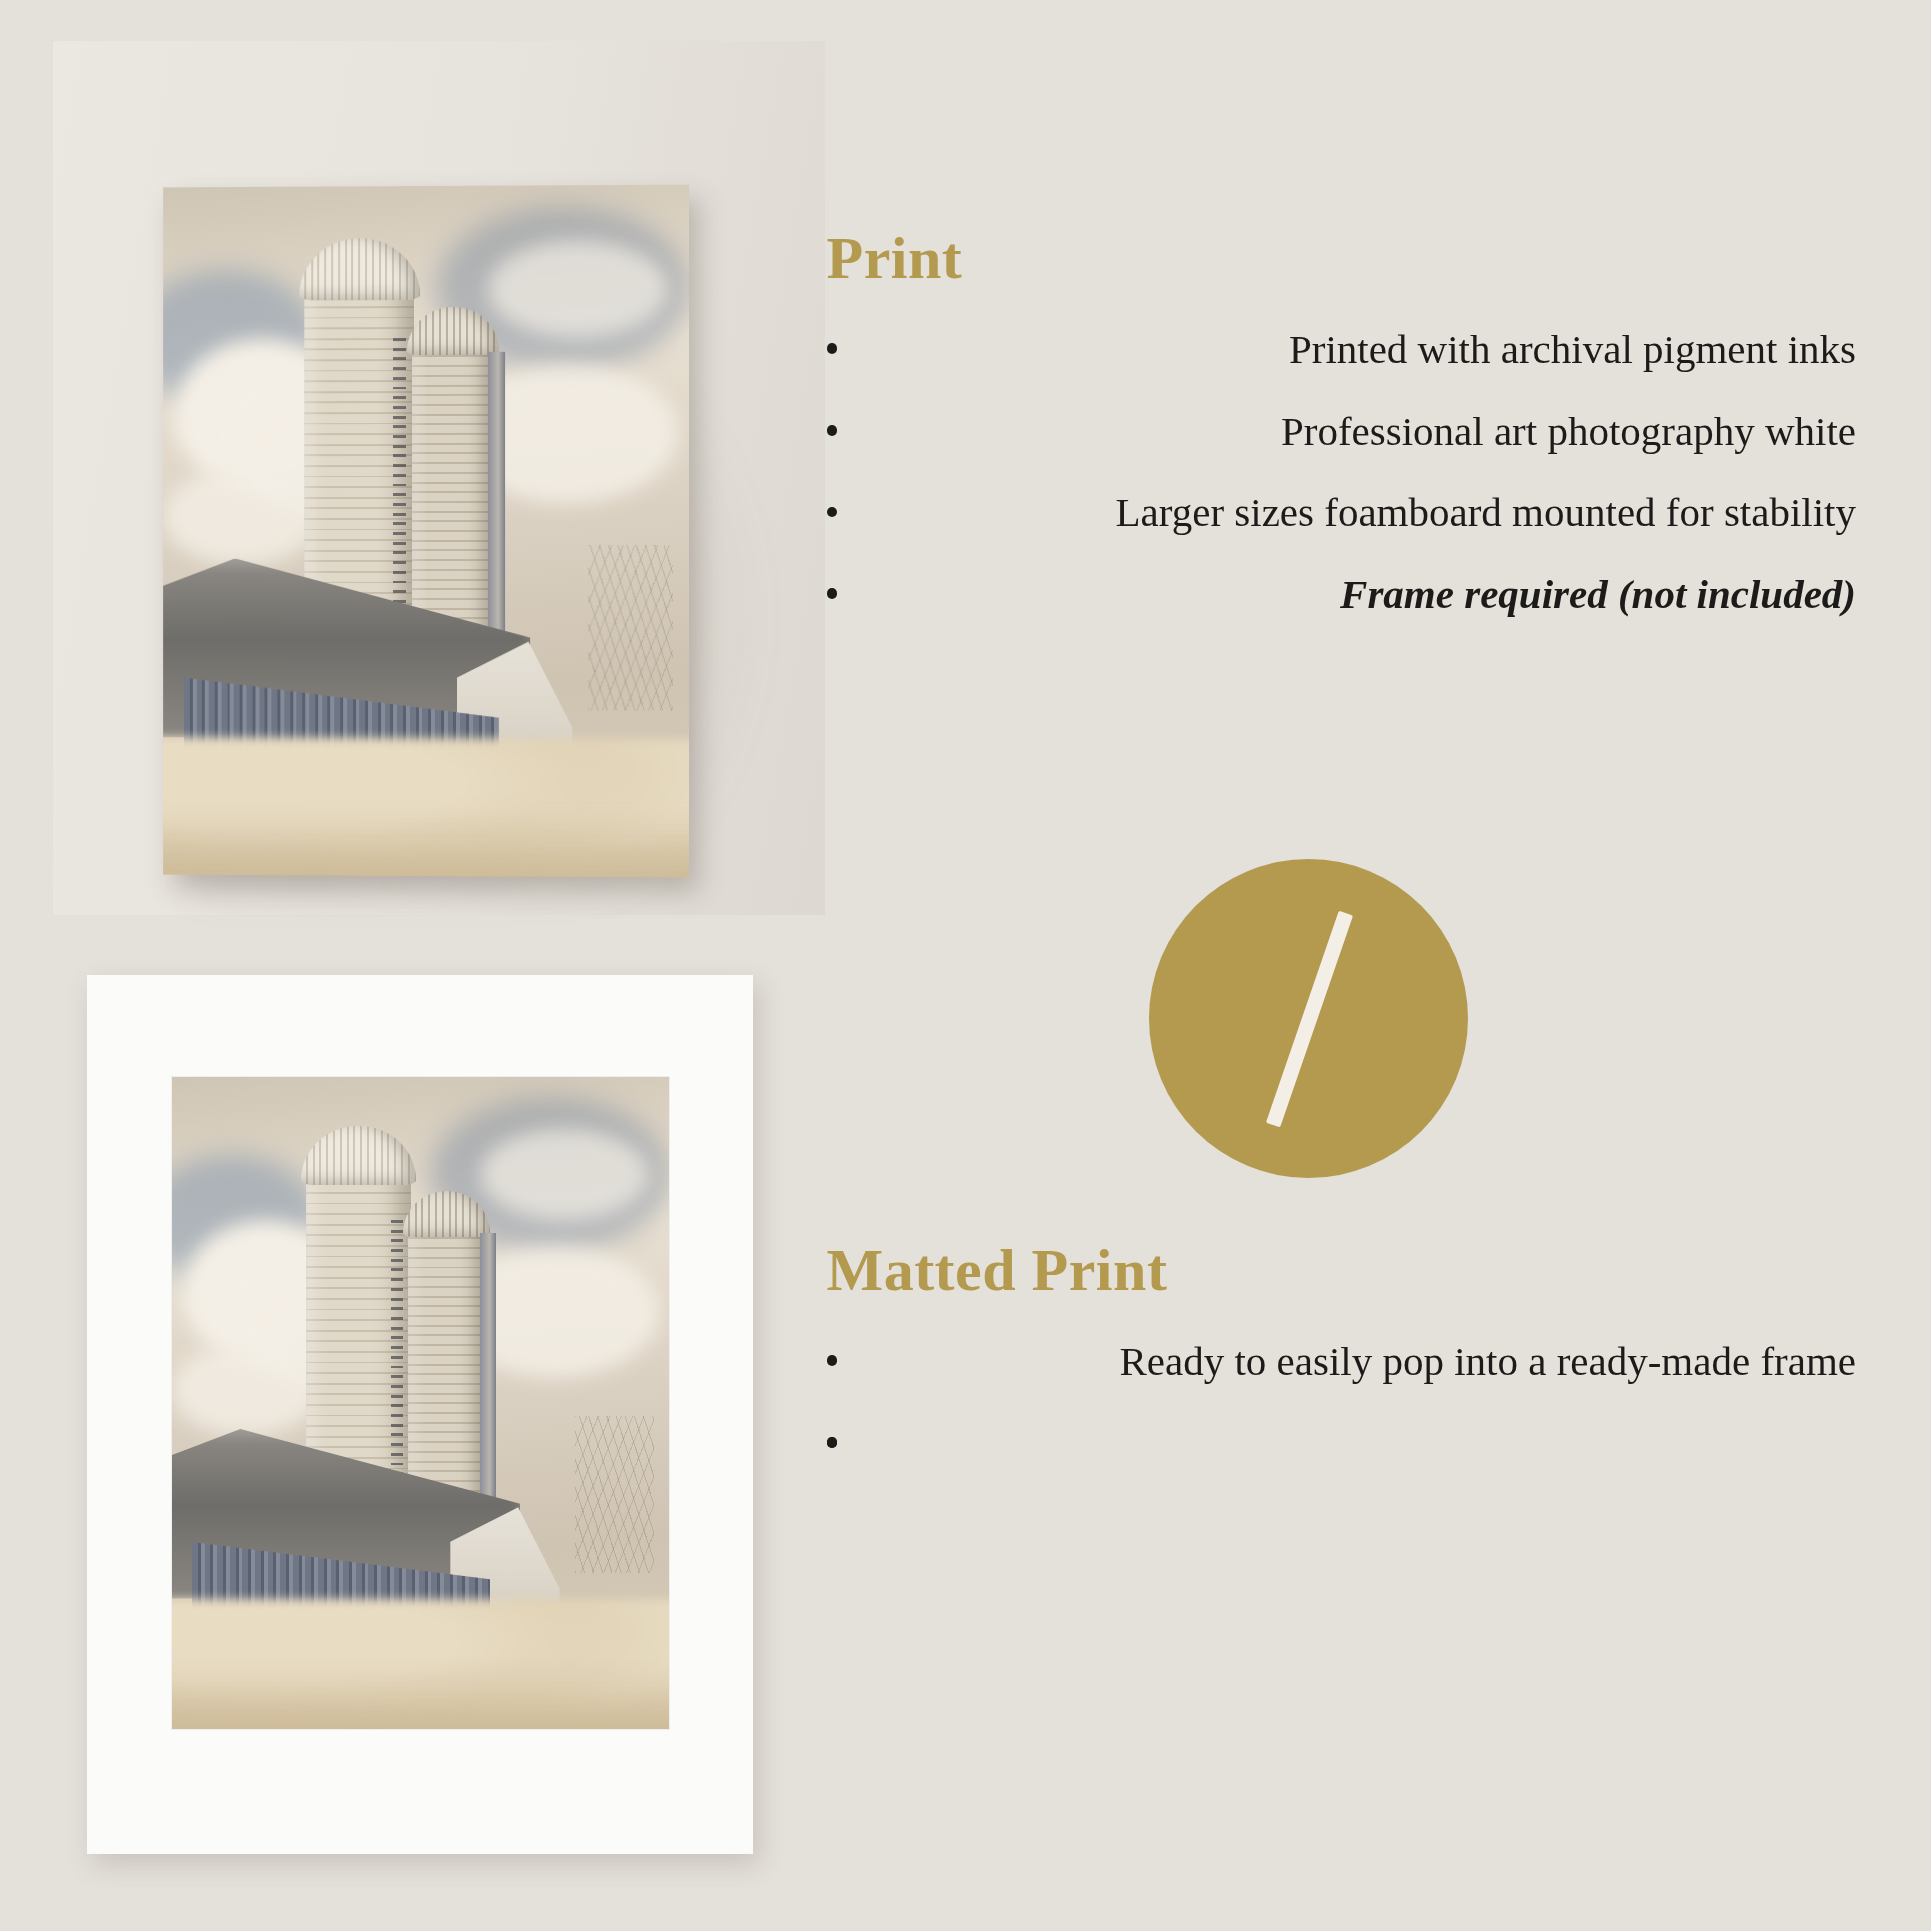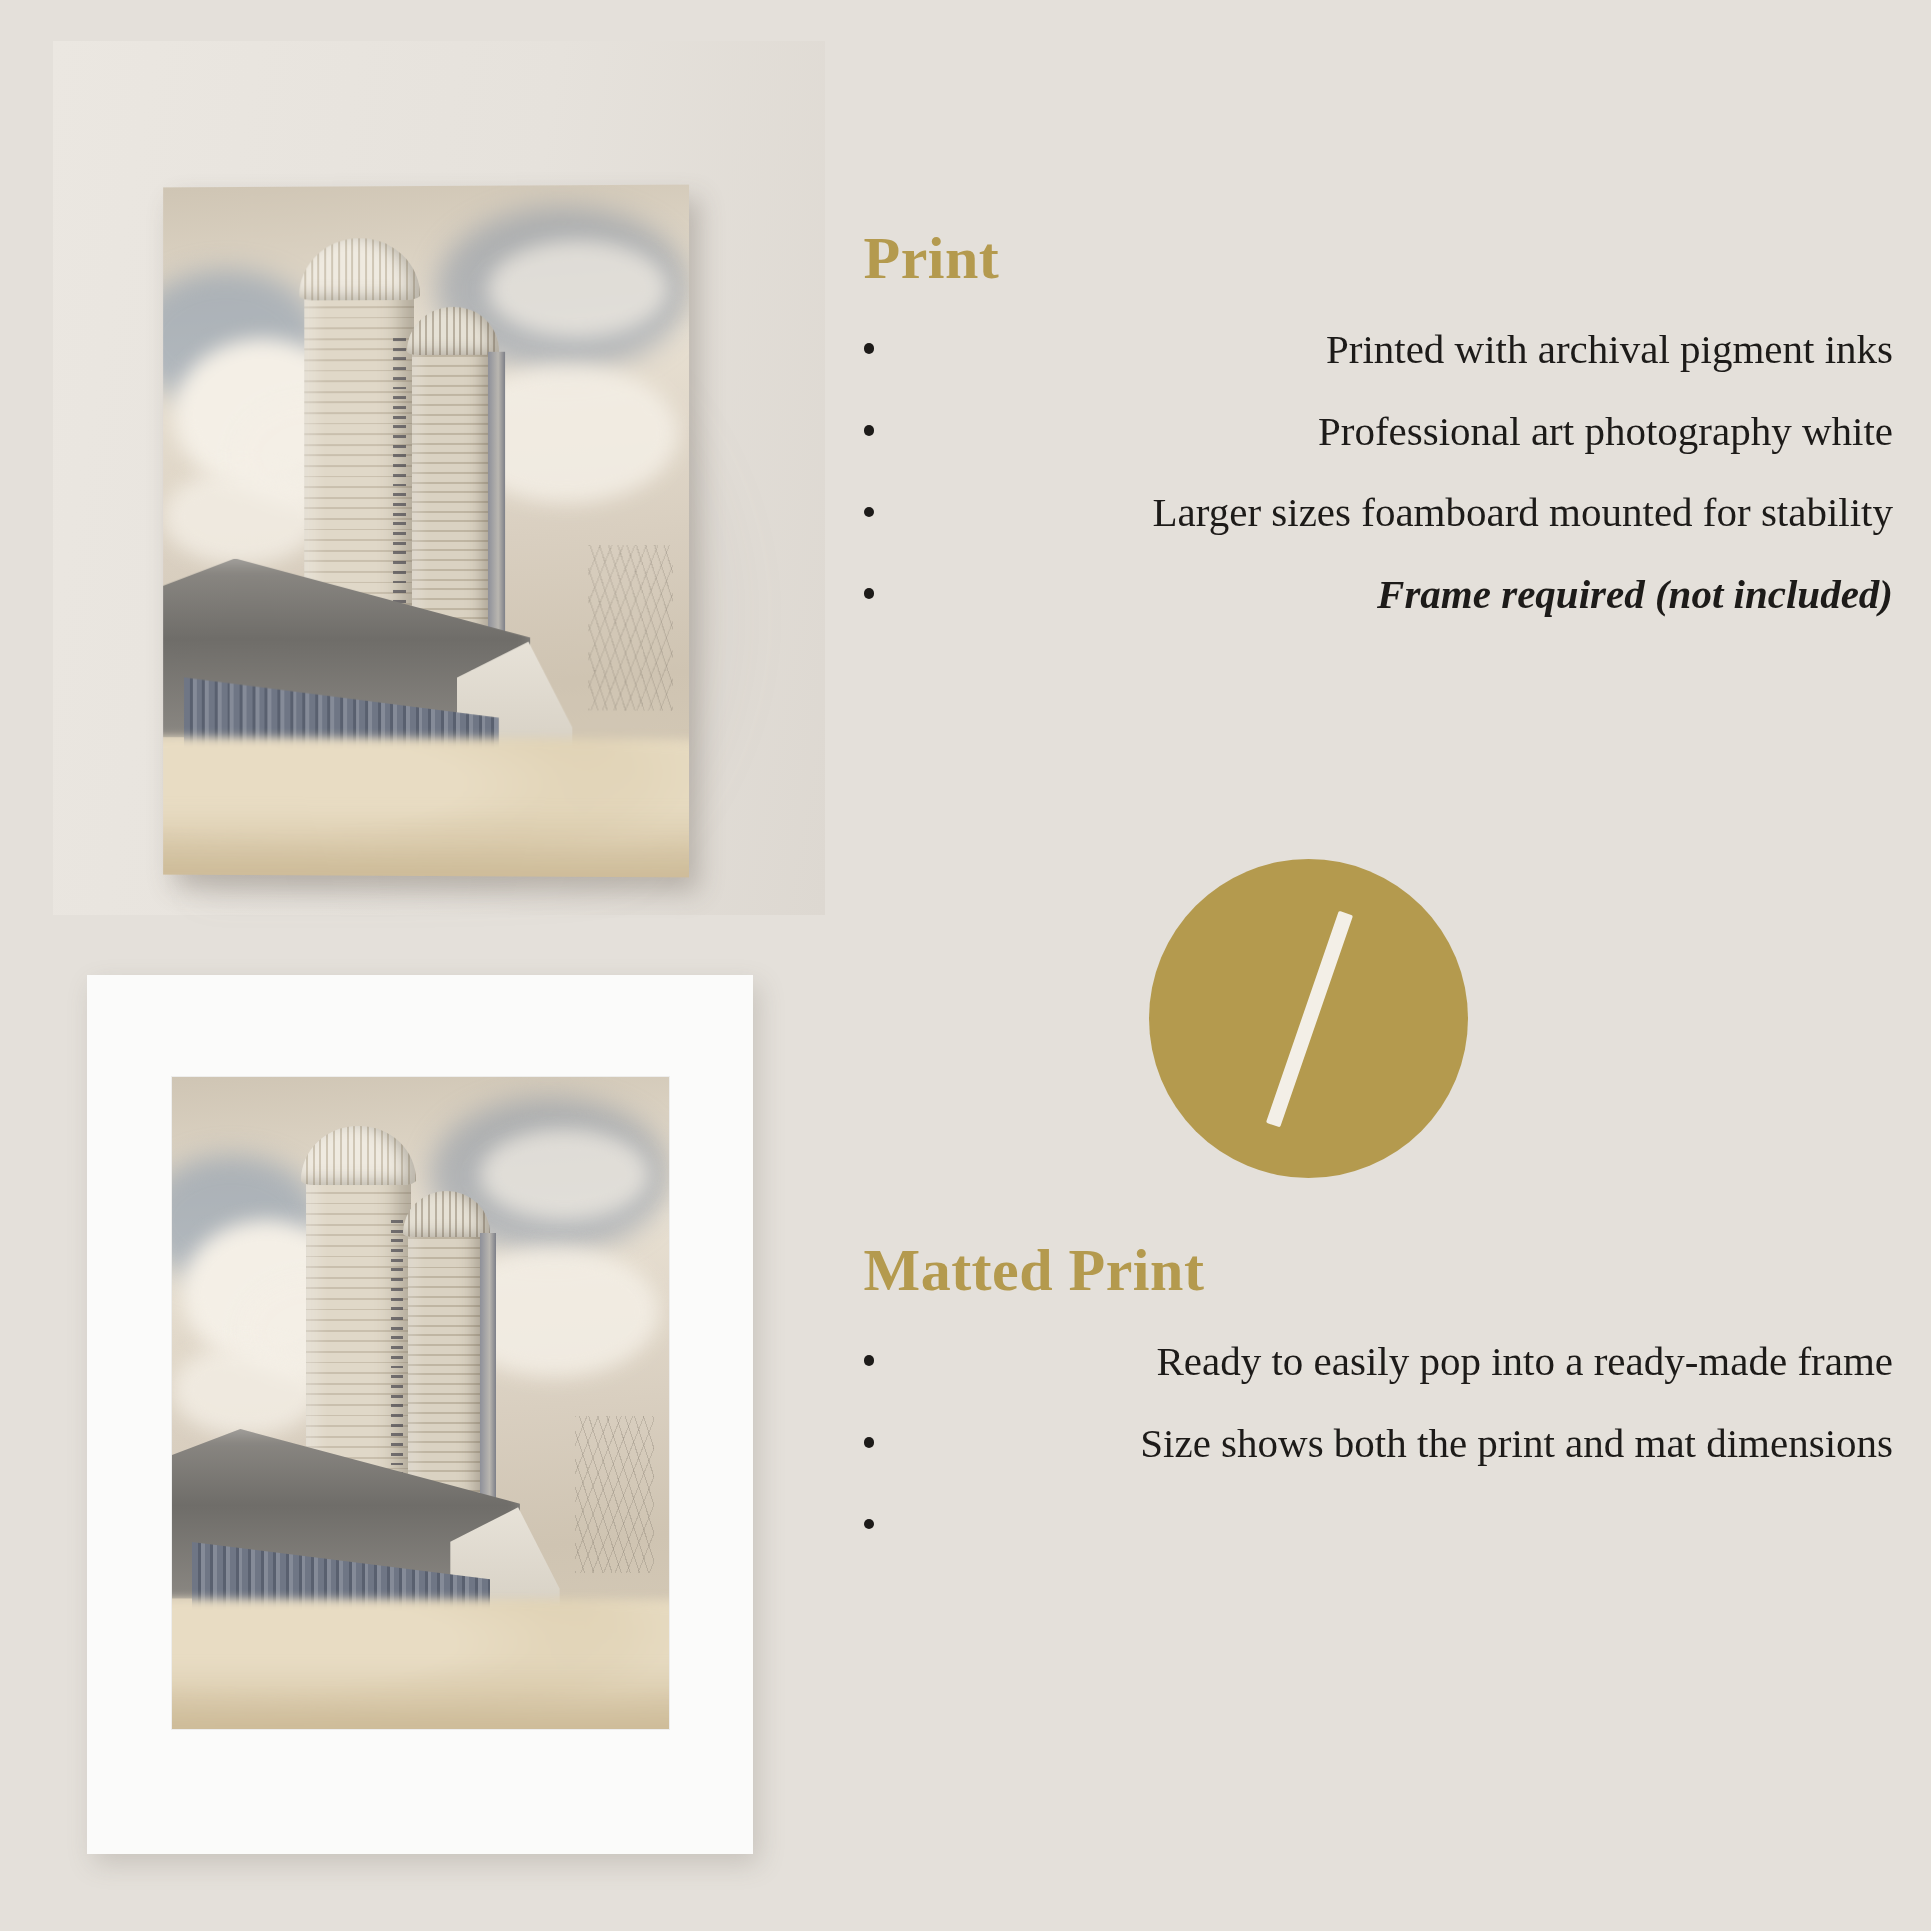--- a/index.html
+++ b/index.html
@@ -233,21 +233,21 @@
     height: 24%;
     background:
       repeating-linear-gradient(72deg, rgba(120,112,100,0.35) 0 1px, rgba(0,0,0,0) 1px 8.7px),
       repeating-linear-gradient(112deg, rgba(120,112,100,0.30) 0 1px, rgba(0,0,0,0) 1px 10.6px);
     opacity: .8;
   }
 
   
   .col-right {
     position: absolute;
-    left: 850px;
+    left: 813px;
     top: 0;
     width: 1043px;
     height: 1541px;
   }
   .section-title {
     font-family: "Liberation Serif", serif;
     font-weight: bold;
     font-size: 60px;
     color: #b49a4e;
     letter-spacing: 0.5px;
@@ -405,21 +405,20 @@
 
     <div class="block-matted">
       <h2 class="section-title">Matted Print</h2>
       <ul class="bullets">
         <li>
           <span class="dot"></span>
           <span>Ready to easily pop into a ready-made frame</span>
         </li>
         <li>
           <span class="dot"></span>
-          <span>Size shows both the print and mat dimensions</span>
         </li>
         <li class="emph">
           <span class="dot"></span>
         </li>
       </ul>
     </div>
 
   </div>
 
   <div class="divider">

